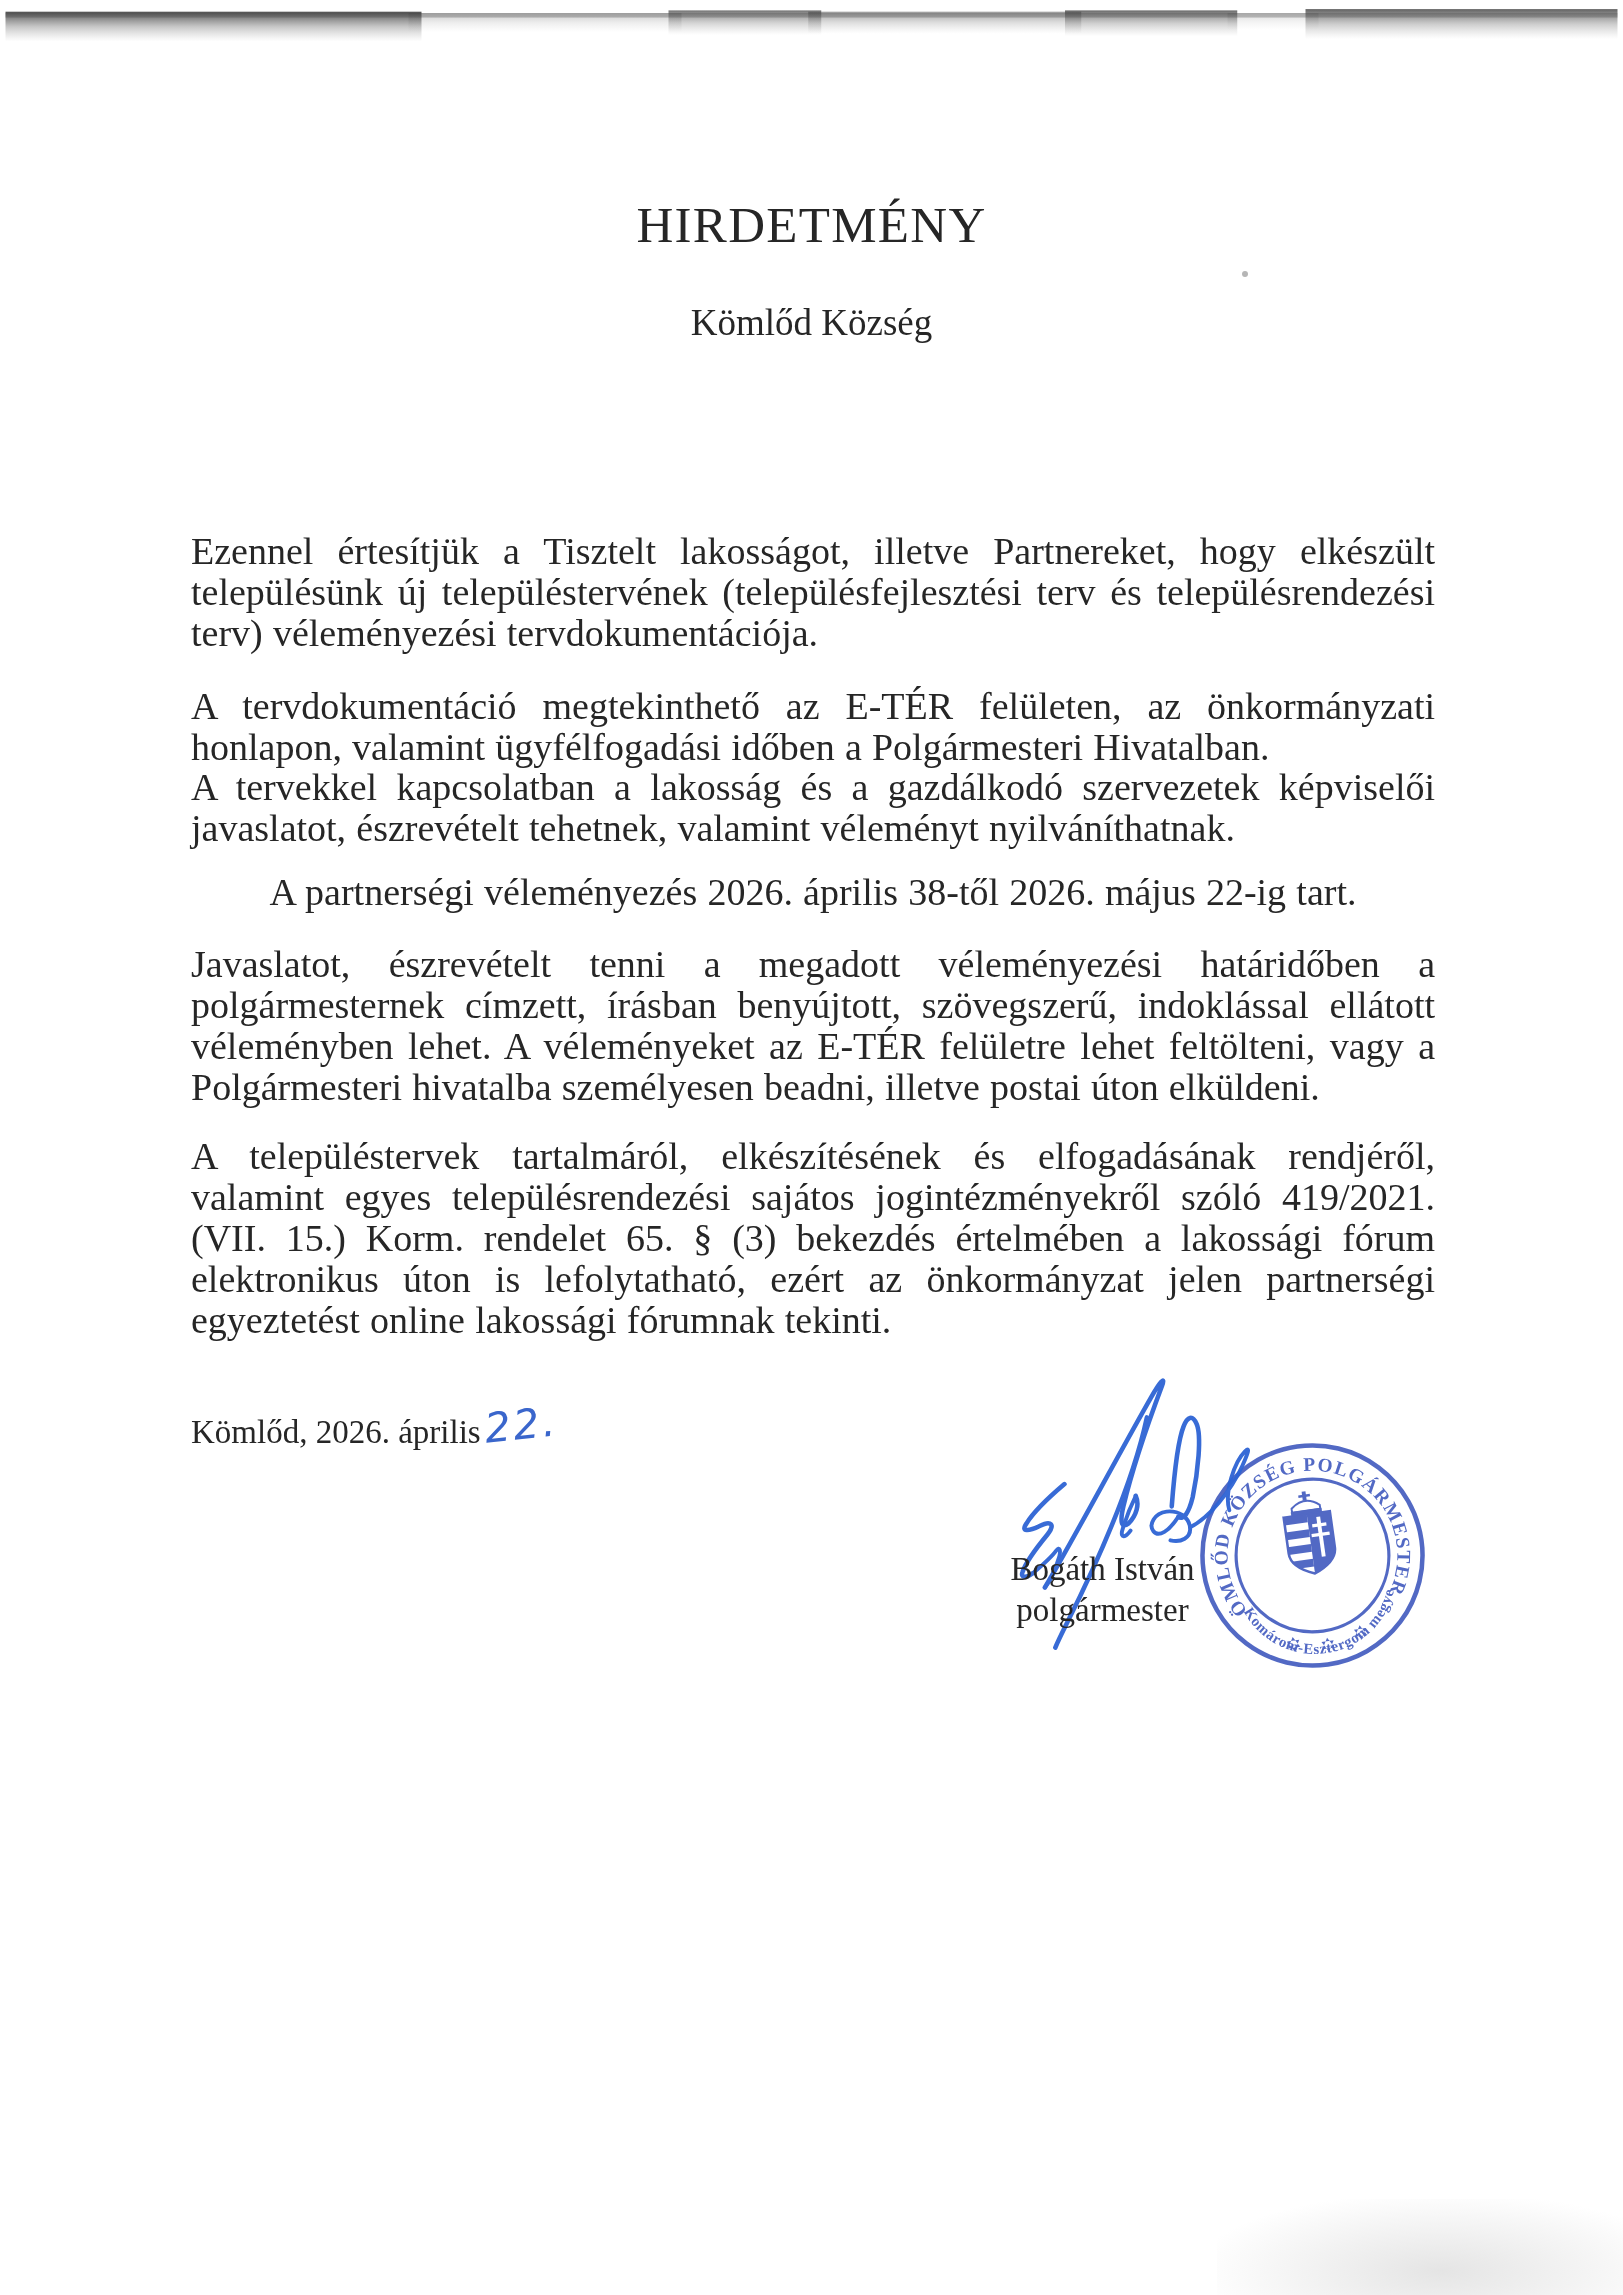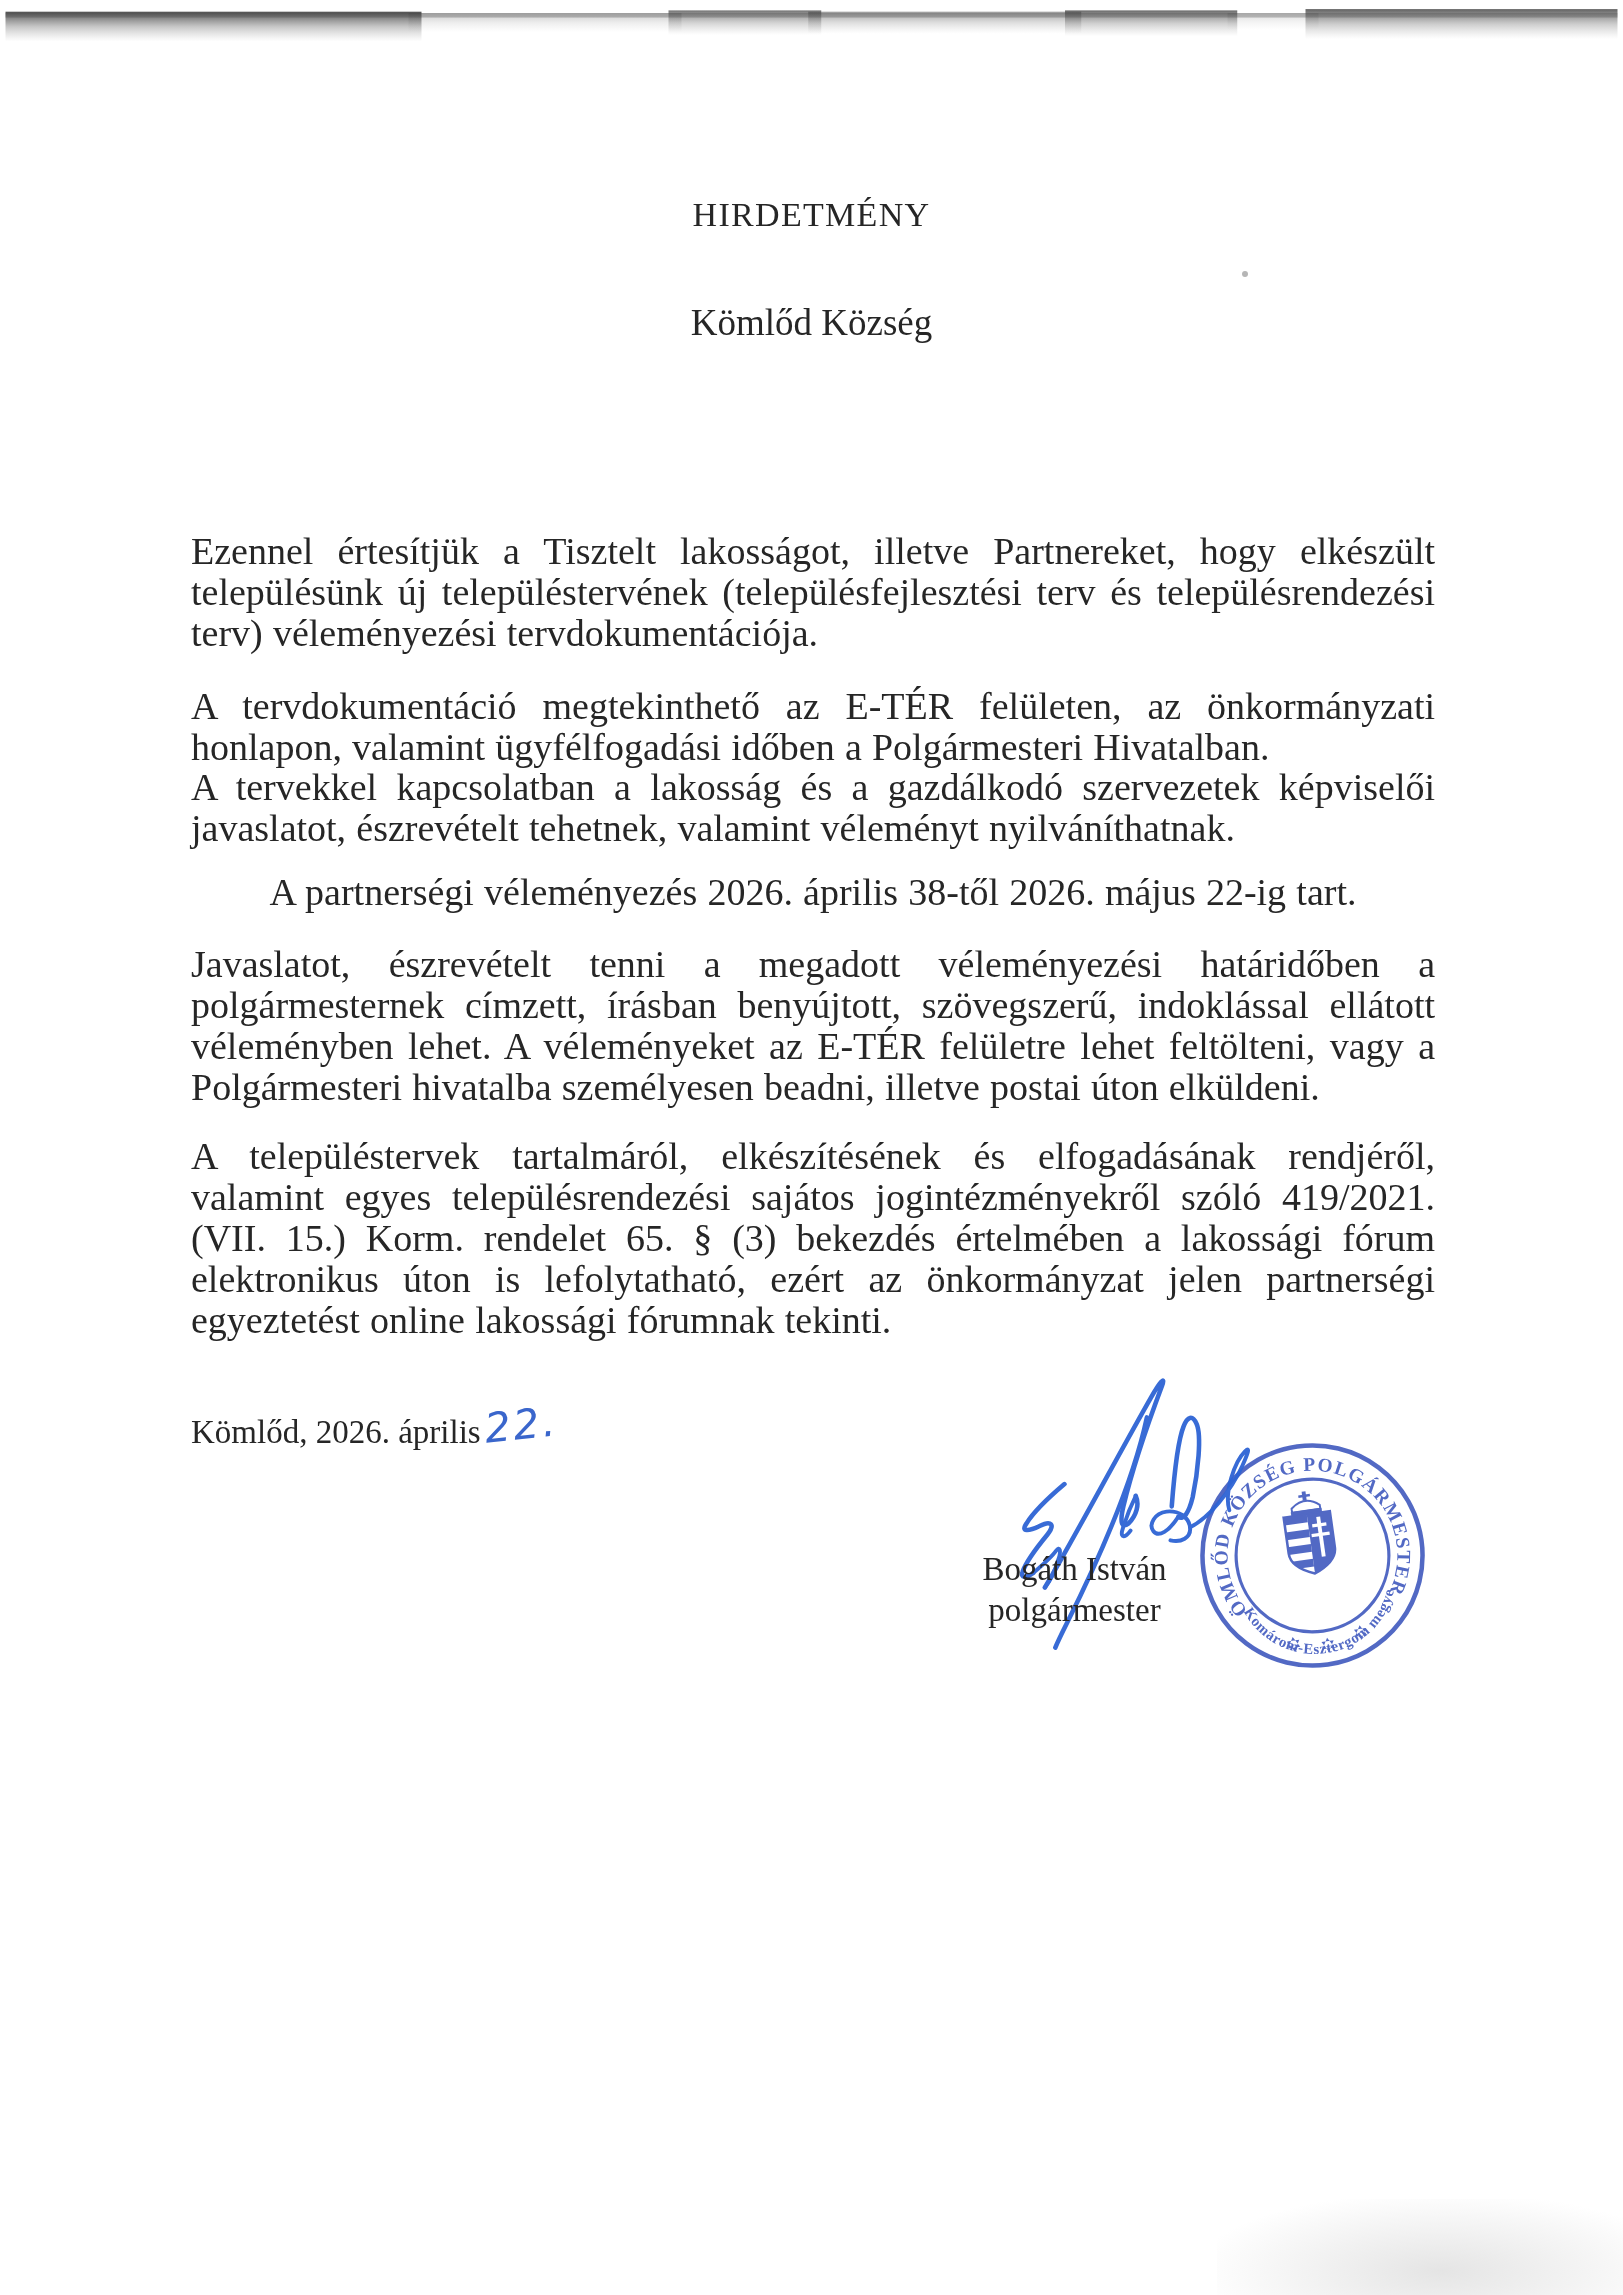--- a/index.html
+++ b/index.html
@@ -7,21 +7,21 @@
     position:relative;
     width:1623px;height:2295px;
     background:#ffffff;
     overflow:hidden;
     font-family:"Liberation Serif", serif;
     color:var(--text-ink,#262626);
   }
   .doc-title{
     position:absolute;top:196px;left:0;width:1623px;
     text-align:center;
-    font-size:34px;letter-spacing:1.3px;
+    font-size:51px;letter-spacing:1.3px;
     color:var(--text-ink,#262626);
   }
   .doc-subtitle{
     position:absolute;top:302px;left:0;width:1623px;
     text-align:center;
     font-size:37px;line-height:41px;
   }
   .para{
     position:absolute;left:191px;width:1244px;
     font-size:38px;line-height:41px;
@@ -42,21 +42,21 @@
     display:inline-block;
     font-family:"DejaVu Sans", sans-serif;
     font-style:italic;
     font-size:41px;
     color:var(--handwriting-ink,#3a66cc);
     transform:rotate(-6deg) translateY(-3.9px);
     margin-left:3.9px;
     letter-spacing:2.6px;
   }
   .sign-block{
-    position:absolute;left:947px;top:1549px;width:255px;
+    position:absolute;left:975px;top:1549px;width:255px;
     text-align:center;
     font-size:33px;line-height:41px;
   }
   .signature-svg{position:absolute;left:949px;top:1335px;}
   .stamp-svg{position:absolute;left:1196px;top:1439px;}
   .stamp-svg text{
     font-family:"Liberation Serif", serif;
     font-weight:bold;
   }
   .top-smear-svg{position:absolute;left:0;top:0;}

